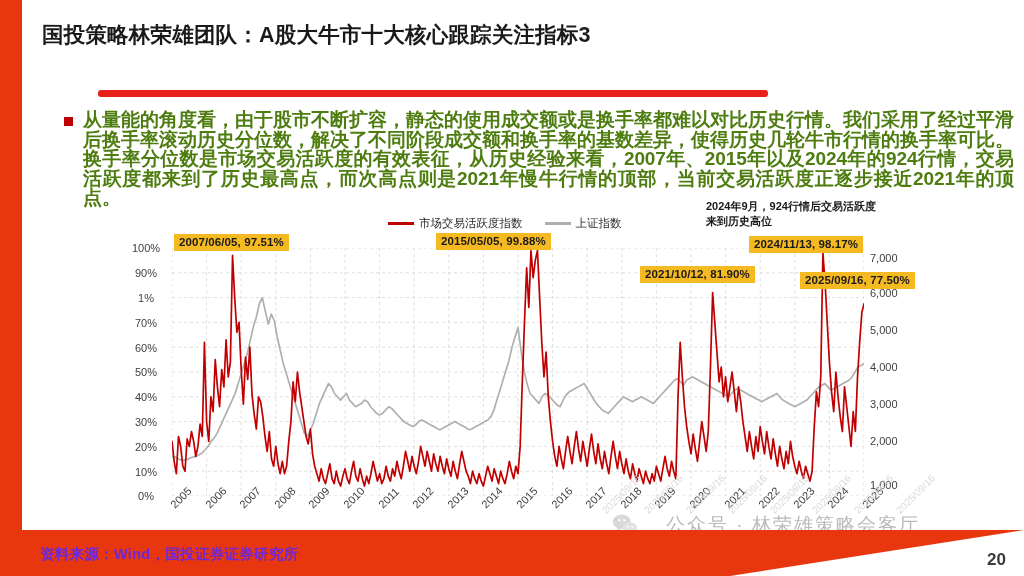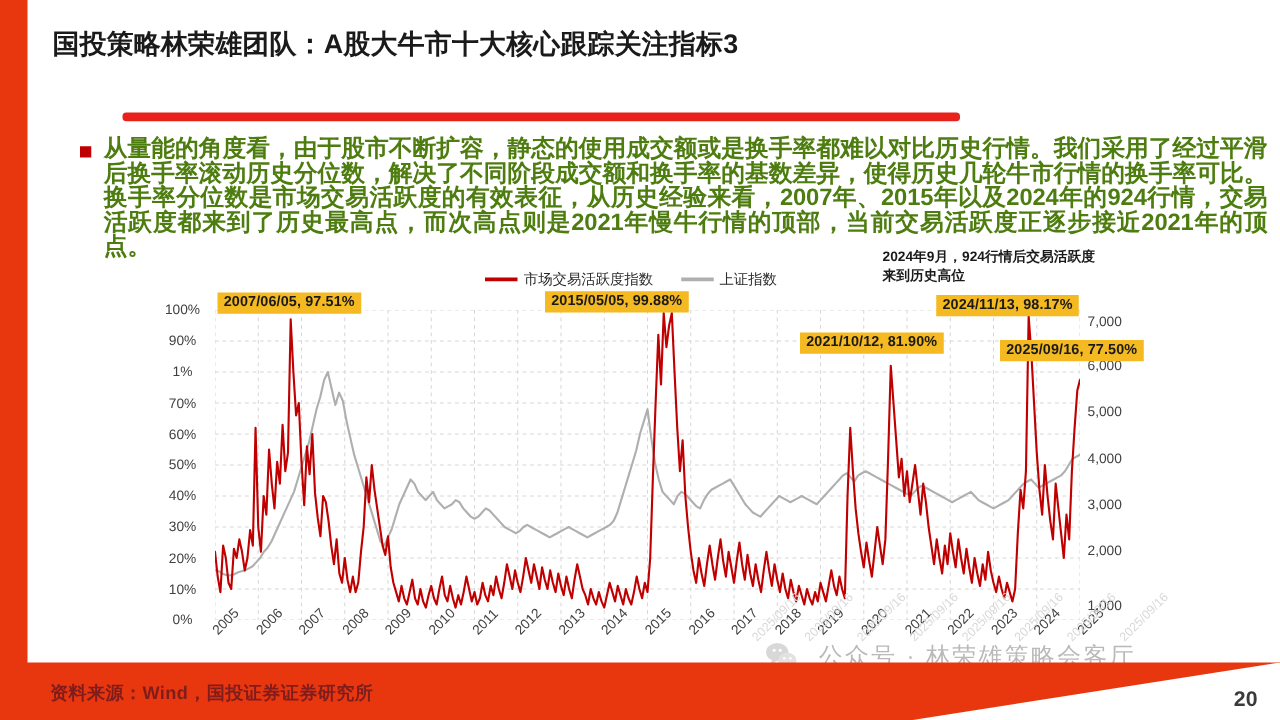--- a/index.html
+++ b/index.html
@@ -146,38 +146,38 @@
     right: 0; bottom: 0;
     width: 420px; height: 46px;
     background: #ffffff;
     clip-path: polygon(100% 0, 100% 100%, 30% 100%);
   }
   .footer-text {
     position: absolute;
     left: 40px; bottom: 12px;
     font-size: 14.5px;
     font-weight: bold;
-    color: #7f1d1d;
+    color: #6d28d9;
     letter-spacing: .3px;
   }
   .page-num {
     position: absolute;
     right: 18px; bottom: 6px;
     font-size: 17px;
     font-weight: bold;
     color: #3a3a3a;
   }
 
   
   .wm-main {
     position: absolute;
     left: 612px; bottom: 38px;
     display: flex;
     align-items: center;
-    gap: 17px;
+    gap: 28px;
     font-size: 19px;
     color: #b9b9b9;
     letter-spacing: 2px;
     pointer-events: none;
   }
   .wm-icon { width: 26px; height: 26px; opacity: .55; }
   .wm-tile {
     position: absolute;
     font-size: 10px;
     color: #d9d9d9;

